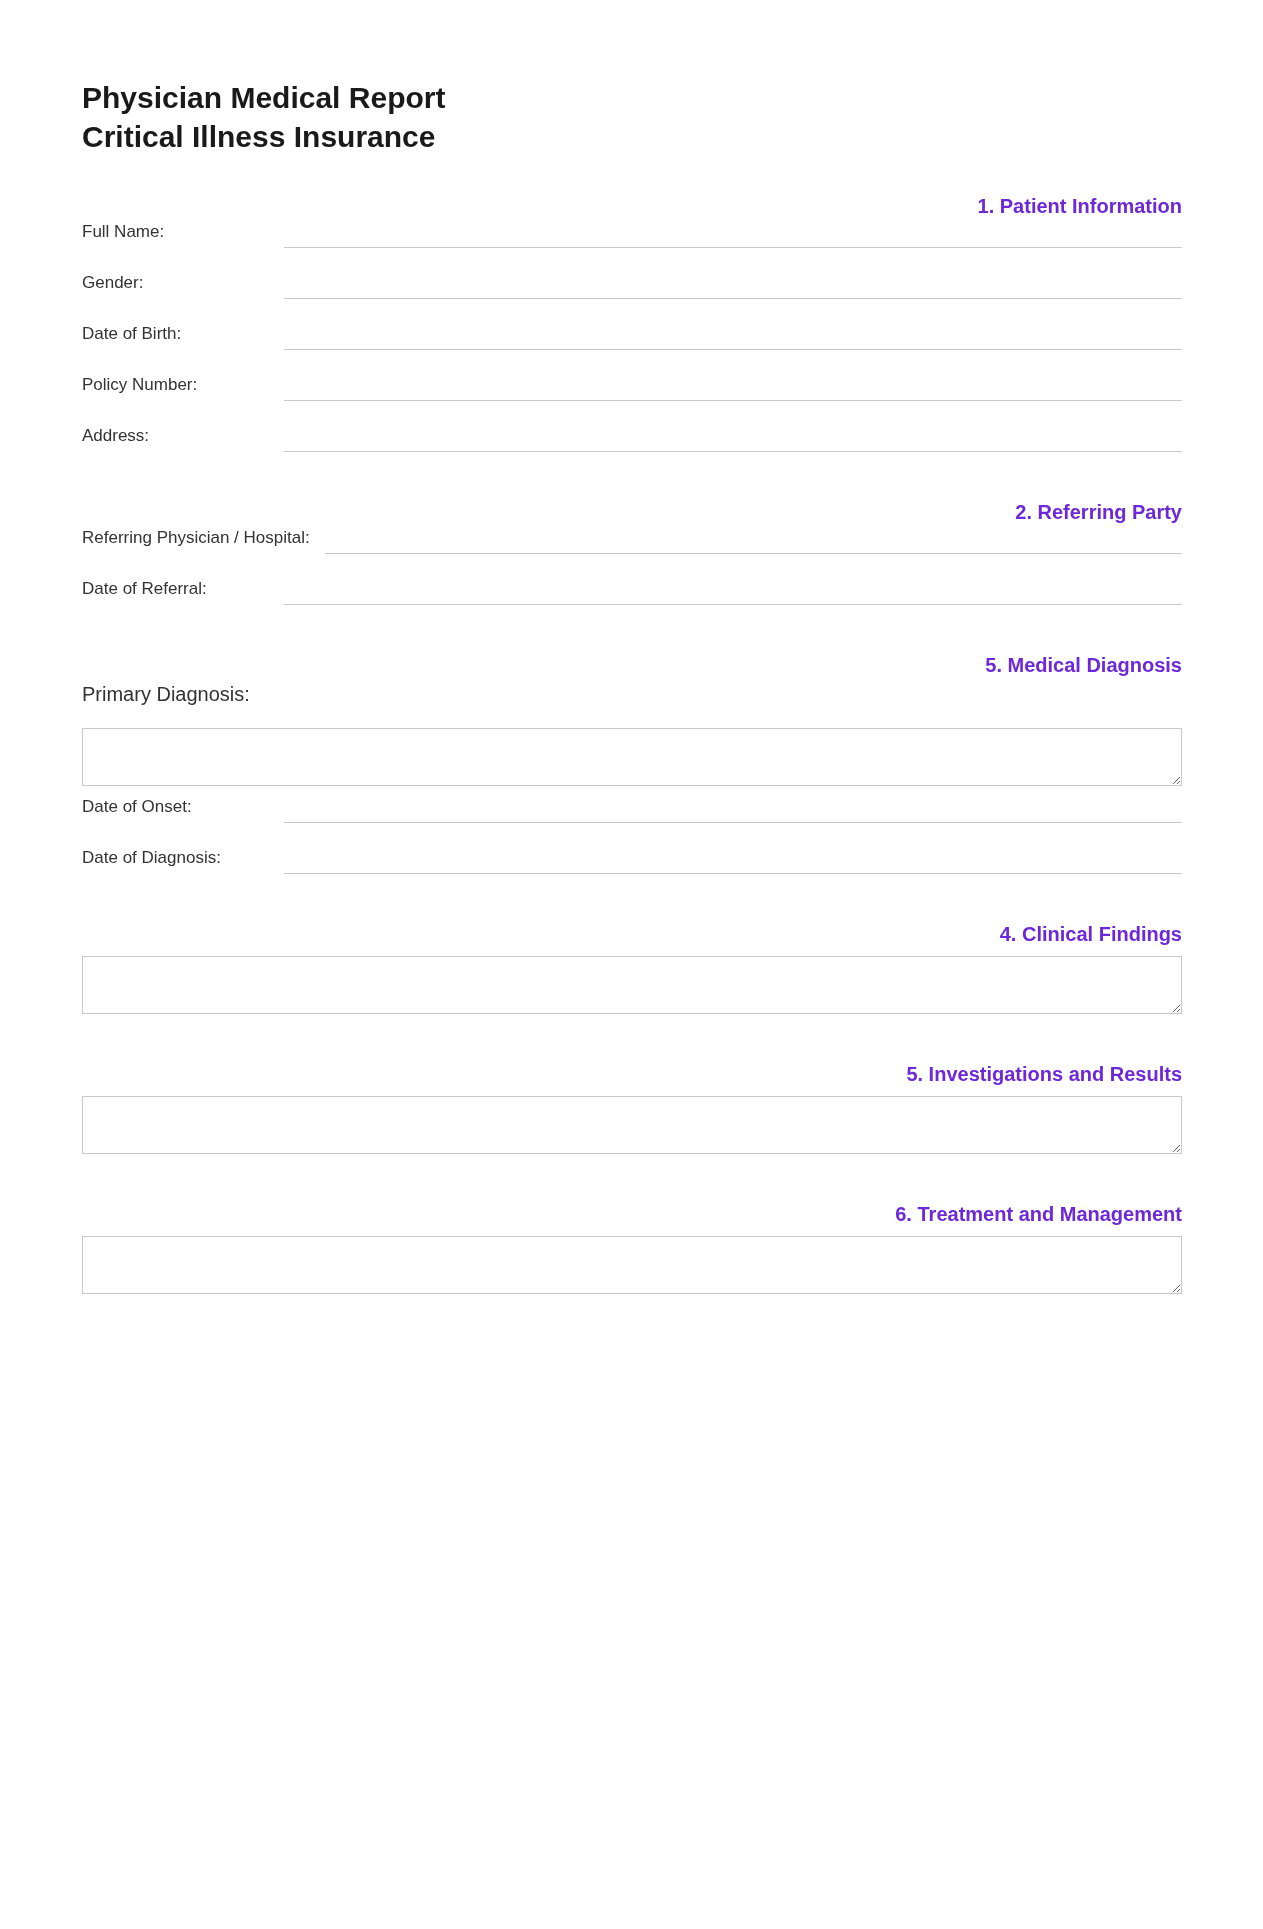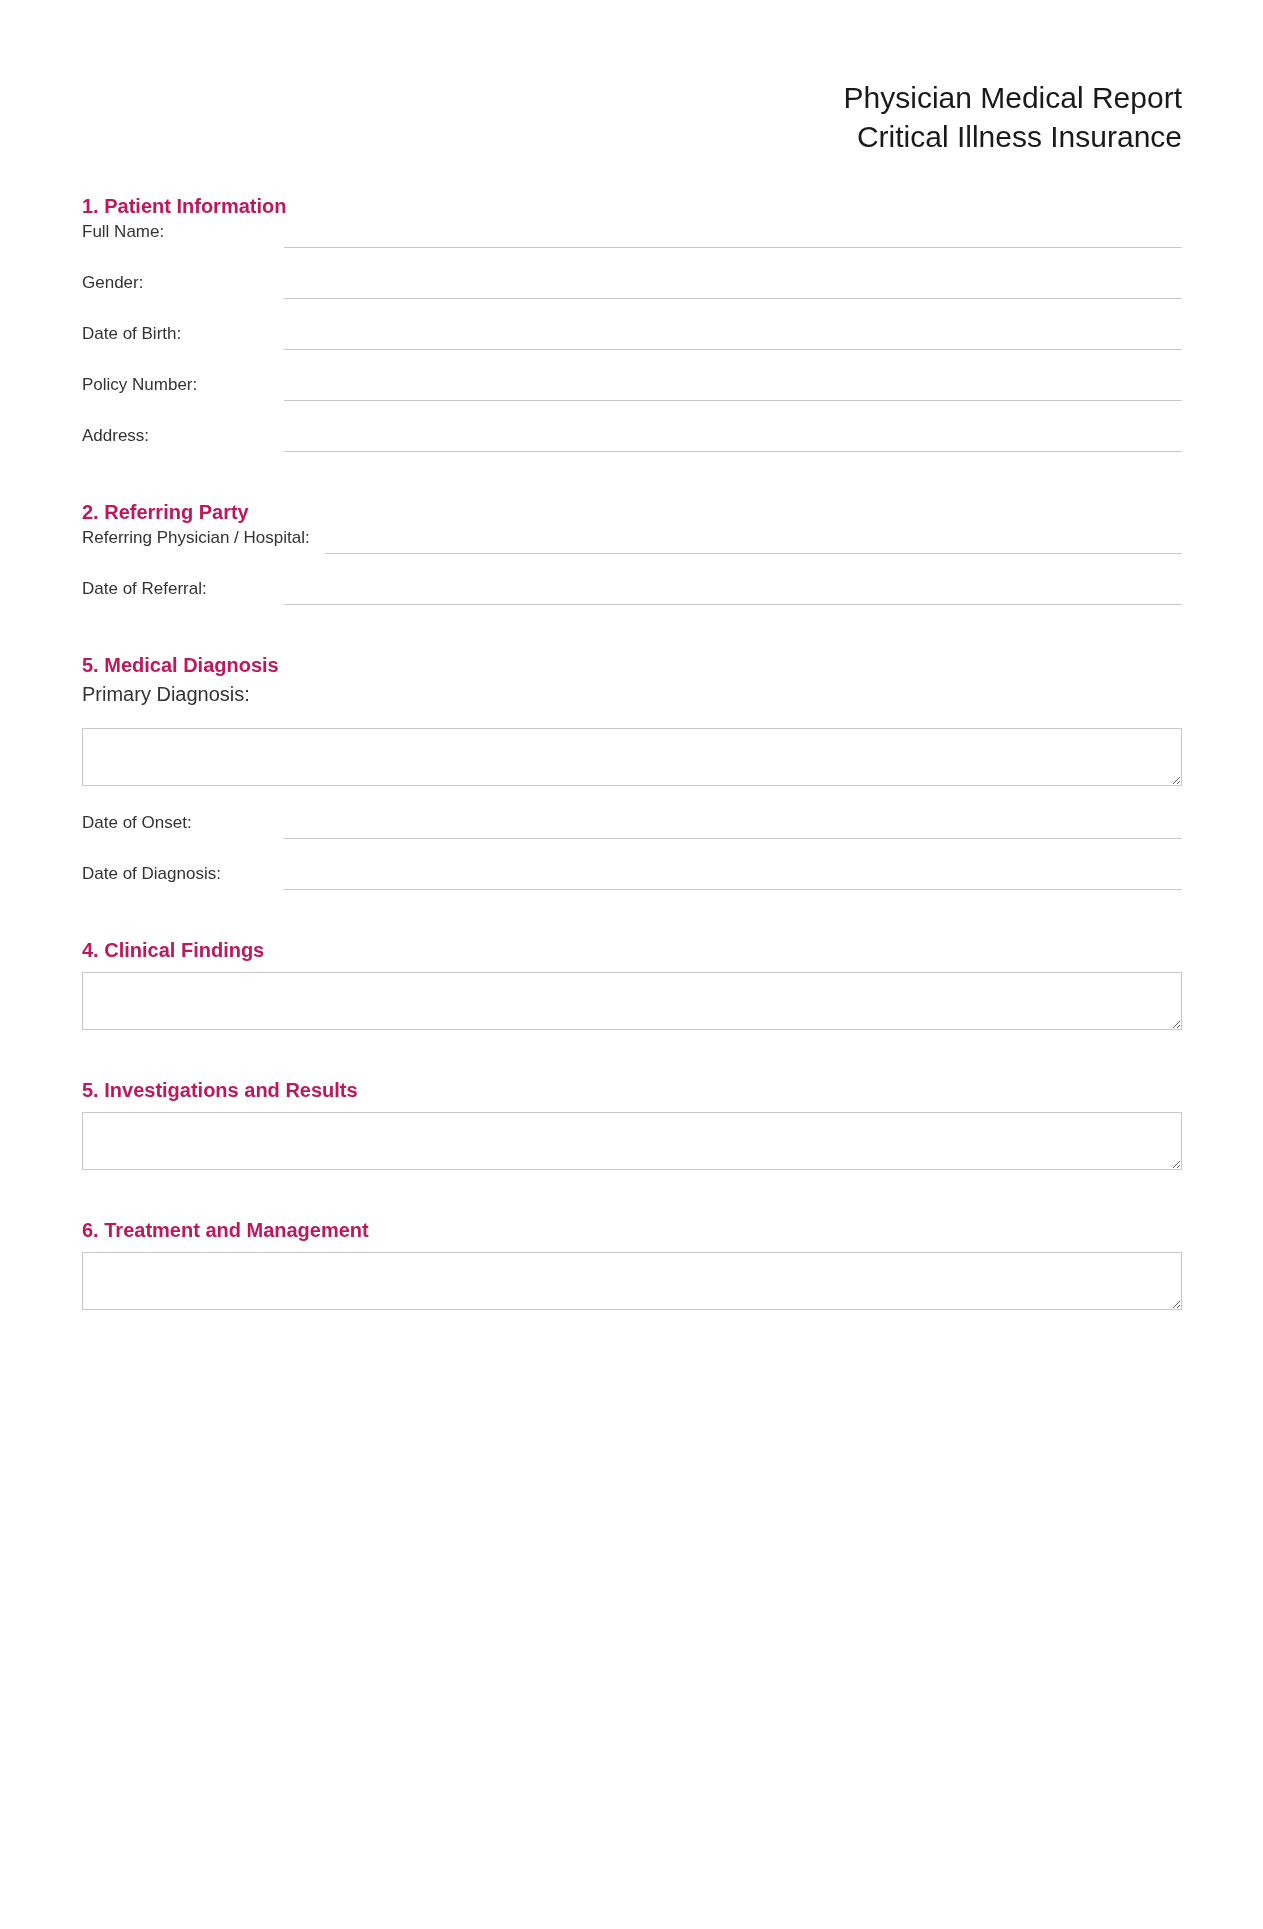--- a/index.html
+++ b/index.html
@@ -17,44 +17,44 @@
   }
   .page {
     width: 1100px;
     margin-left: 82px;
     padding-top: 78px;
   }
   h1.page-title {
     margin: 0;
     font-size: 30px;
     line-height: 39px;
-    font-weight: normal;
+    font-weight: bold;
     color: #1a1a1a;
-    text-align: right;
   }
   h2.section-heading {
     margin: 48px 0 0 0;
     font-size: 20px;
     line-height: 25px;
     font-weight: bold;
-    color: #be185d;
+    color: #6d28d9;
+    text-align: right;
   }
   h2.section-heading.first {
     margin-top: 38px;
   }
   .field {
     display: flex;
     align-items: flex-start;
     margin-top: 22px;
   }
   .field.first-in-section {
     margin-top: 0;
   }
   .field.after-textarea {
-    margin-top: 24px;
+    margin-top: 8px;
   }
   .field label {
     flex: 0 0 auto;
     min-width: 202px;
     padding-right: 15px;
     box-sizing: border-box;
     font-size: 17px;
     line-height: 25px;
     color: #333333;
   }

